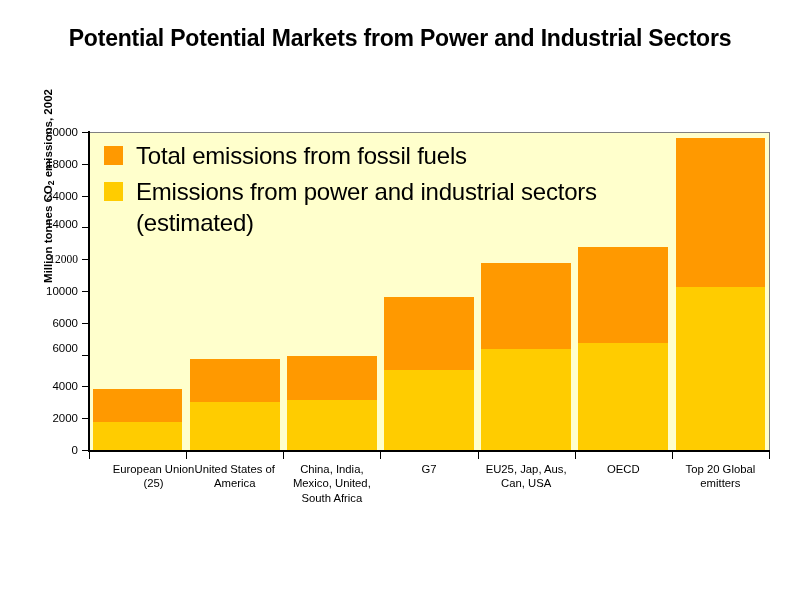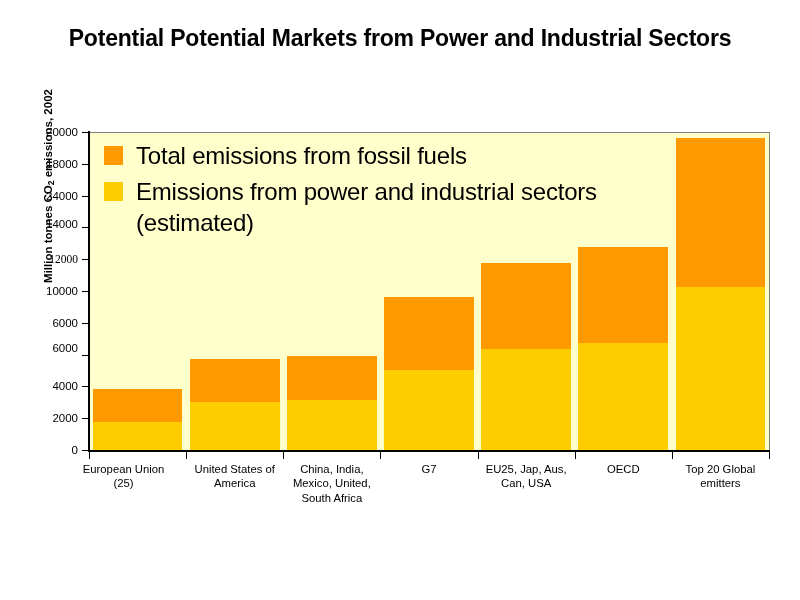--- a/index.html
+++ b/index.html
@@ -247,21 +247,21 @@
     <div class="x-tick" style="left: 89px;"></div>
     <div class="x-tick" style="left: 186.143px;"></div>
     <div class="x-tick" style="left: 283.286px;"></div>
     <div class="x-tick" style="left: 380.429px;"></div>
     <div class="x-tick" style="left: 477.571px;"></div>
     <div class="x-tick" style="left: 574.714px;"></div>
     <div class="x-tick" style="left: 671.857px;"></div>
     <div class="x-tick" style="left: 769px;"></div>
   </div>
 <div id="x-labels">
-    <div class="x-label" style="left: 75px; width: 97.1429px;">
+    <div class="x-label" style="left: 105px; width: 97.1429px;">
       <div>European Union</div>
       <div>(25)</div>
     </div>
     <div class="x-label" style="left: 186.143px; width: 97.1429px;">
       <div>United States of</div>
       <div>America</div>
     </div>
     <div class="x-label" style="left: 283.286px; width: 97.1429px;">
       <div>China, India,</div>
       <div>Mexico, United,</div>

